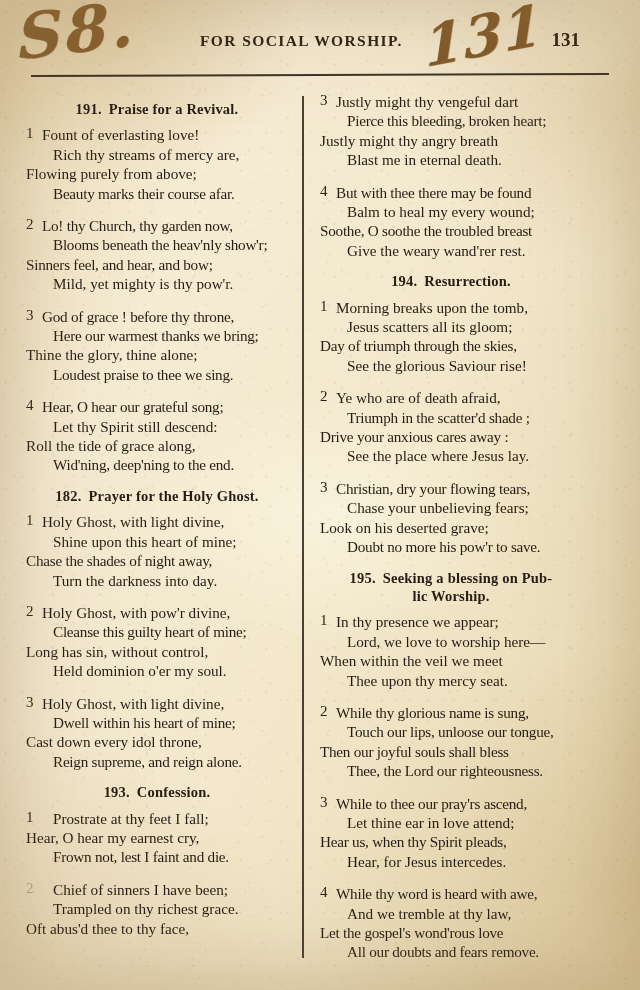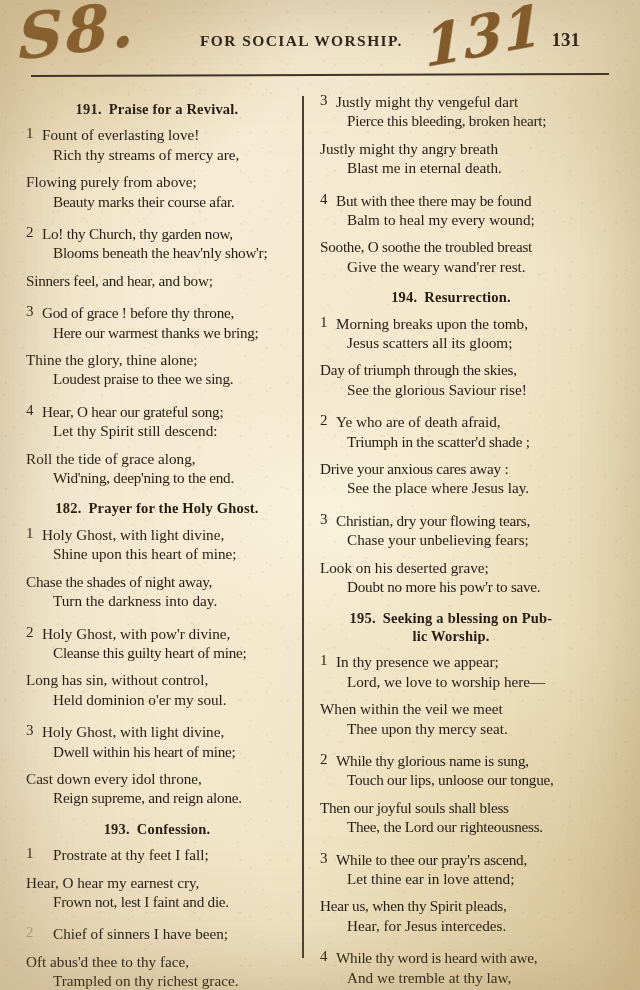--- a/index.html
+++ b/index.html
@@ -167,21 +167,21 @@
   }
   .stanza-num.faint { opacity: 0.30; }
   .line {
     font-size: 15.2px;
     line-height: 19.4px;
     white-space: nowrap;
     color: #241c12;
   }
   
   .line.ind   { padding-left: 11px; }
-  .line.out   { margin-left: -16px; margin-top: 8px; }
+  .line.out   { margin-left: -16px; }
   .line.tight { letter-spacing: -0.25px; }
 </style>
 </head>
 <body>
 
 <div id="page">
 
   <div id="grain"></div>
 
   <div class="ink ink-left">S8.</div>
@@ -202,20 +202,21 @@
             <div class="line">Fount of everlasting love!</div>
             <div class="line ind">Rich thy streams of mercy are,</div>
             <div class="line out">Flowing purely from above;</div>
             <div class="line ind tight">Beauty marks their course afar.</div>
           </div>
           <div class="stanza">
             <span class="stanza-num">2</span>
             <div class="line tight">Lo!  thy Church, thy garden now,</div>
             <div class="line ind tight">Blooms beneath the heav'nly show'r;</div>
             <div class="line out tight">Sinners feel, and hear, and bow;</div>
+            <div class="line ind">Mild, yet mighty is thy pow'r.</div>
           </div>
           <div class="stanza">
             <span class="stanza-num">3</span>
             <div class="line tight">God of grace !  before thy throne,</div>
             <div class="line ind tight">Here our warmest thanks we bring;</div>
             <div class="line out">Thine the glory, thine alone;</div>
             <div class="line ind tight">Loudest praise to thee we sing.</div>
           </div>
           <div class="stanza">
             <span class="stanza-num">4</span>
@@ -253,22 +254,22 @@
           <div class="hymn-title"><span class="num">193.</span><span>Confession.</span></div>
           <div class="stanza">
             <span class="stanza-num">1</span>
             <div class="line ind">Prostrate at thy feet I fall;</div>
             <div class="line out">Hear, O hear my earnest cry,</div>
             <div class="line ind tight">Frown not, lest I faint and die.</div>
           </div>
           <div class="stanza">
             <span class="stanza-num faint">2</span>
             <div class="line ind">Chief of sinners I have been;</div>
+            <div class="line ind">Trampled on thy richest grace.</div>
             <div class="line out">Oft abus'd thee to thy face,</div>
-            <div class="line ind">Trampled on thy richest grace.</div>
           </div>
         </div>
       </div>
     <div class="col-divider"></div>
     <div class="col col-right" id="col-right">
         <div class="hymn">
           <div class="stanza">
             <span class="stanza-num">3</span>
             <div class="line">Justly might thy vengeful dart</div>
             <div class="line ind tight">Pierce this bleeding, broken heart;</div>

